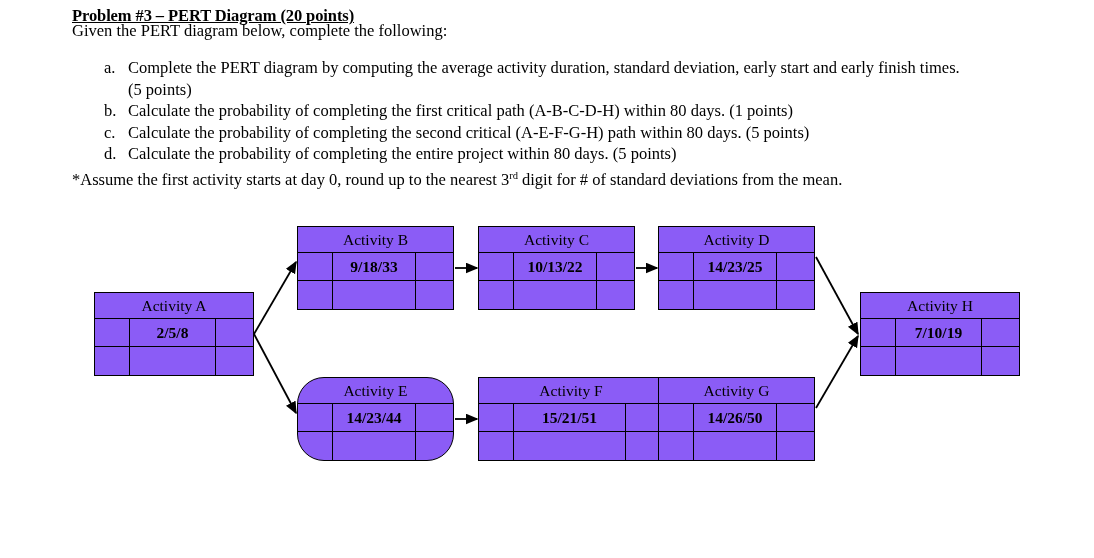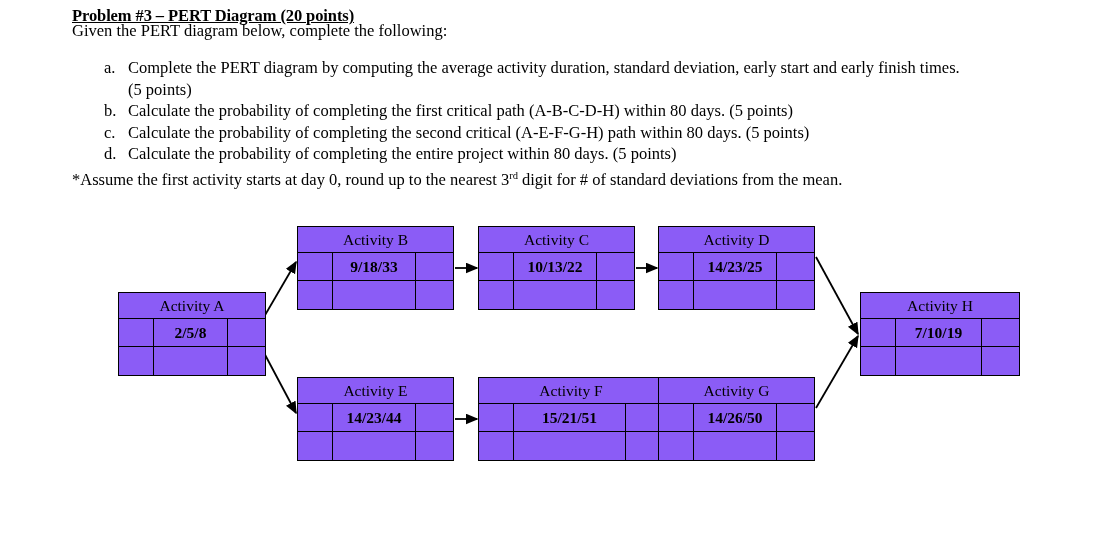--- a/index.html
+++ b/index.html
@@ -136,25 +136,25 @@
     line-height: 27px;
     font-size: 15.5px;
     white-space: nowrap;
   }
   .node .c-r {
     width: 37px;
     box-sizing: border-box;
   }
 
   
-  #node-a { left: 94px;  top: 292px; width: 148px; margin-left: 24px; }
+  #node-a { left: 94px;  top: 292px; width: 160px; }
   #node-b { left: 297px; top: 226px; width: 157px; }
   #node-c { left: 478px; top: 226px; width: 157px; }
   #node-d { left: 658px; top: 226px; width: 157px; }
-  #node-e { left: 297px; top: 377px; width: 157px; }
+  #node-e { left: 297px; top: 377px; width: 157px; border-radius: 27px; }
   #node-f { left: 478px; top: 377px; width: 186px; }
   #node-g { left: 658px; top: 377px; width: 157px; }
   #node-h { left: 860px; top: 292px; width: 160px; }
 </style>
 </head>
 <body>
 
 <div class="problem-wrap">
 
   <div class="problem-title">Problem #3 – PERT Diagram (20 points)</div>
@@ -164,21 +164,21 @@
   <div class="ol-list">
 
     <div class="li-row">
       <span class="li-marker">a.</span>
       <span class="li-text">Complete the PERT diagram by computing the average activity duration, standard deviation, early start and early finish times.</span>
       <span class="li-cont">(5 points)</span>
     </div>
 
     <div class="li-row">
       <span class="li-marker">b.</span>
-      <span class="li-text">Calculate the probability of completing the first critical path (A-B-C-D-H) within 80 days. (5 points)</span>
+      <span class="li-text">Calculate the probability of completing the first critical path (A-B-C-D-H) within 80 days. (1 points)</span>
     </div>
 
     <div class="li-row">
       <span class="li-marker">c.</span>
       <span class="li-text">Calculate the probability of completing the second critical (A-E-F-G-H) path within 80 days. (5 points)</span>
     </div>
 
     <div class="li-row">
       <span class="li-marker">d.</span>
       <span class="li-text">Calculate the probability of completing the entire project within 80 days. (5 points)</span>

